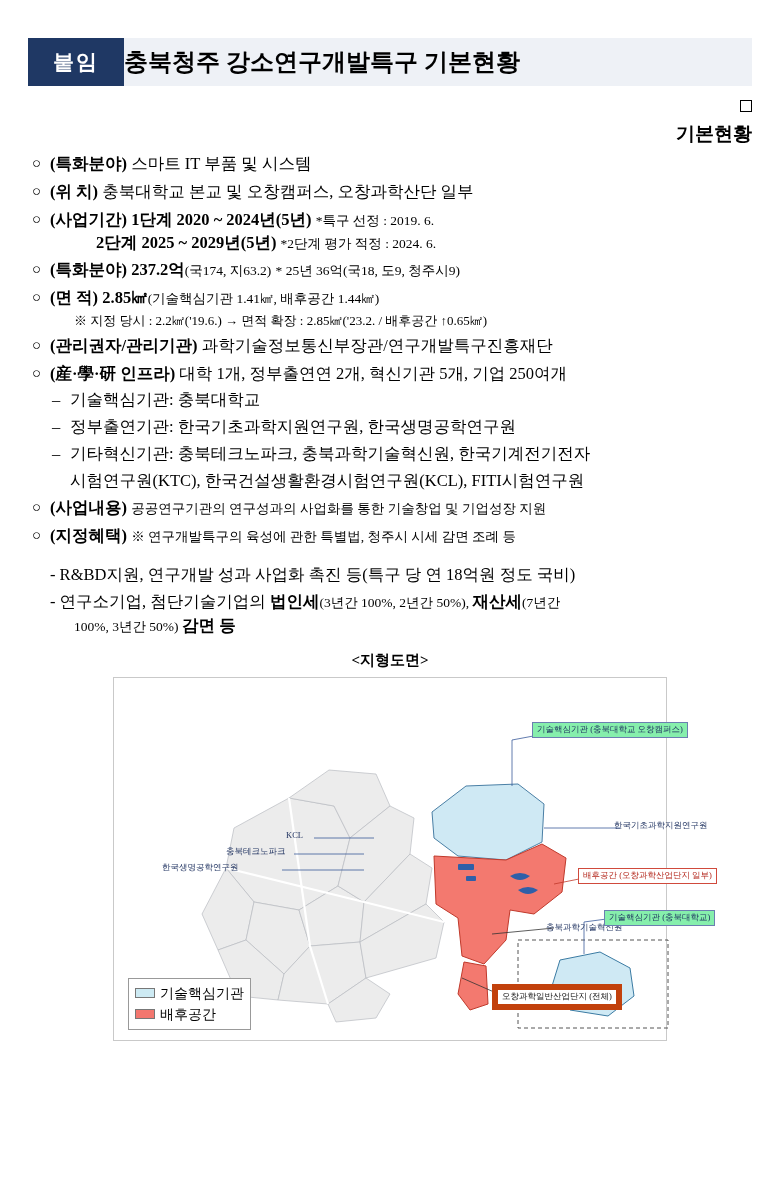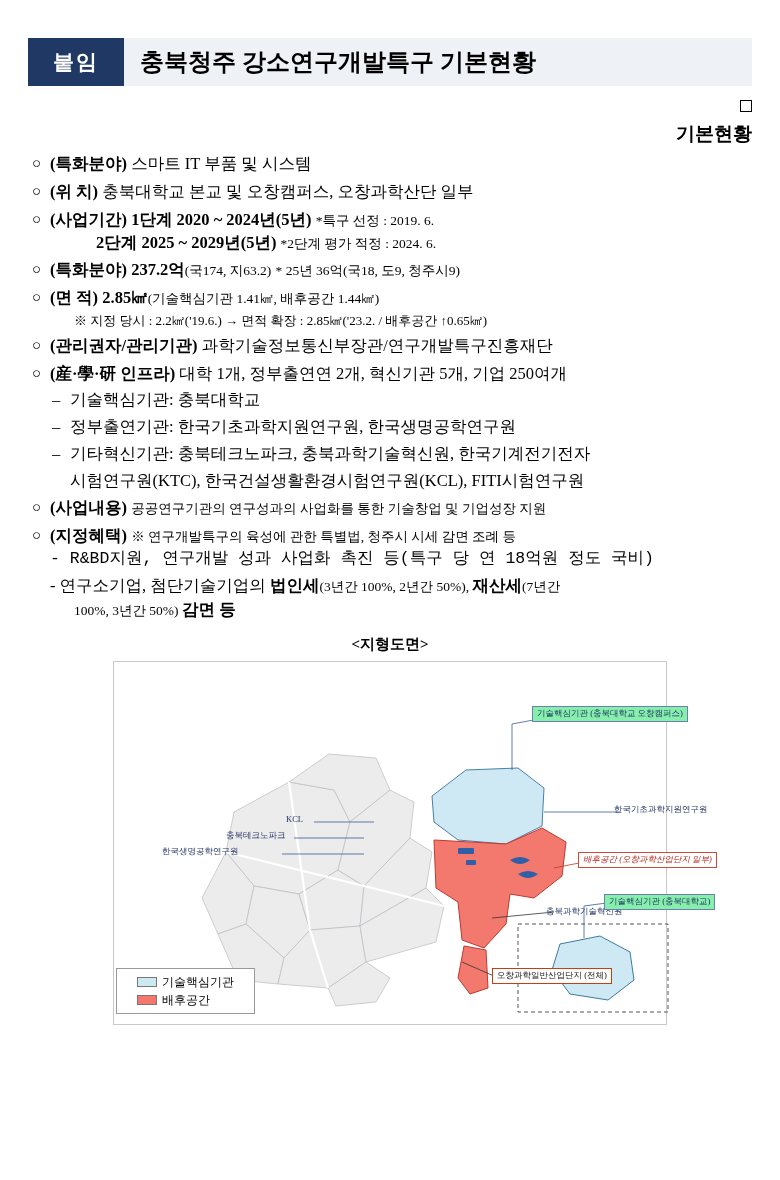--- a/index.html
+++ b/index.html
@@ -42,21 +42,20 @@
     width: 96px;
     flex: 0 0 96px;
   }
   .header-title {
     background: #eef1f6;
     color: #000000;
     font-weight: bold;
     font-size: 24px;
     display: flex;
     align-items: center;
-    padding-left: 16px;
     flex: 1 1 auto;
     letter-spacing: 0px;
   }
 
   
   .content {
     margin: 14px 28px 0 28px;
     font-size: 16.5px;
     line-height: 1.38;
   }
@@ -131,26 +130,26 @@
     height: 364px;
     position: relative;
     background: #ffffff;
     box-sizing: border-box;
   }
   .figure svg {
     display: block;
   }
   .legend {
     position: absolute;
-    left: 2px;
+    left: 14px;
     bottom: 10px;
     border: 1px solid #999;
     background: #fff;
-    padding: 4px 20px;
-    font-size: 12px;
+    padding: 4px 6px;
+    font-size: 14px;
     line-height: 1.5;
   }
   .legend .li {
     display: flex;
     align-items: center;
     gap: 5px;
   }
   .legend .sw {
     width: 18px;
     height: 8px;
@@ -171,21 +170,21 @@
     background: #86efac;
     padding: 1px 4px;
   }
   .maplabel.boxed-red {
     border: 1px solid #d04a3c;
     background: #ffffff;
     padding: 1px 4px;
     color: #b3261b;
   }
   .maplabel.boxed-dark {
-    border: 1px solid #c2410c;
+    border: 6px solid #c2410c;
     background: #ffffff;
     padding: 1px 4px;
     color: #111;
   }
   .maplabel.plain {
     color: #1c2f5e;
   }
 </style>
 </head>
 <body>
@@ -294,21 +293,21 @@
       </div>
     </div>
 
     <div class="row">
       <div class="bullet">○</div>
       <div class="rowtext">
         <span class="lbl">(지정혜택)</span>
         <span class="sm">※ 연구개발특구의 육성에 관한 특별법, 청주시 시세 감면 조례 등</span>
       </div>
     </div>
-    <div class="indent-1" style="margin-top:0;font-family:Liberation Mono, monospace;">- R&amp;BD지원, 연구개발 성과 사업화 촉진 등(특구 당 연 18억원 정도 국비)</div>
+    <div class="indent-1" style="margin-top:16px;">- R&amp;BD지원, 연구개발 성과 사업화 촉진 등(특구 당 연 18억원 정도 국비)</div>
     <div class="indent-1" style="margin-top:4px;">
       <span>- 연구소기업, 첨단기술기업의 </span><span class="lbl">법인세</span><span class="sm">(3년간 100%, 2년간 50%), </span><span class="lbl">재산세</span><span class="sm">(7년간</span>
     </div>
     <div class="indent-2" style="margin-top:2px;">
       <span class="sm">100%, 3년간 50%) </span><span class="lbl">감면 등</span>
     </div>
 
     <div class="figure-caption">&lt;지형도면&gt;</div>
 
     <div class="figure">
@@ -367,21 +366,21 @@
         <rect x="408" y="256" width="0" height="0" fill="none"></rect>
         <g>
           <rect x="404" y="262" width="150" height="88" fill="none" stroke="#555" stroke-width="1" stroke-dasharray="4,3"></rect>
           <polygon points="446,282 486,274 516,290 520,318 494,338 456,332 438,308" fill="#cfe9f4" stroke="#3b7ba3" stroke-width="1"></polygon>
           <path d="M470,276 L470,244 L500,240" stroke="#3a5b9b" stroke-width="0.8" fill="none"></path>
         </g>
       </svg>
 
       <div class="maplabel boxed" style="left:418px; top:44px;">기술핵심기관 (충북대학교 오창캠퍼스)</div>
       <div class="maplabel plain" style="left:500px; top:142px;">한국기초과학지원연구원</div>
-      <div class="maplabel boxed-red" style="left:464px; top:190px;font-style:italic;">배후공간 (오창과학산업단지 일부)</div>
+      <div class="maplabel boxed-red" style="left:464px; top:190px;">배후공간 (오창과학산업단지 일부)</div>
       <div class="maplabel plain" style="left:432px; top:244px;">충북과학기술혁신원</div>
       <div class="maplabel boxed-dark" style="left:378px; top:306px;">오창과학일반산업단지 (전체)</div>
       <div class="maplabel plain" style="left:172px; top:152px;">KCL</div>
       <div class="maplabel plain" style="left:112px; top:168px;">충북테크노파크</div>
       <div class="maplabel plain" style="left:48px; top:184px;">한국생명공학연구원</div>
       <div class="maplabel boxed" style="left:490px; top:232px;">기술핵심기관 (충북대학교)</div>
 
       <div class="legend">
         <div class="li">
           <span class="sw sw-core"></span>

